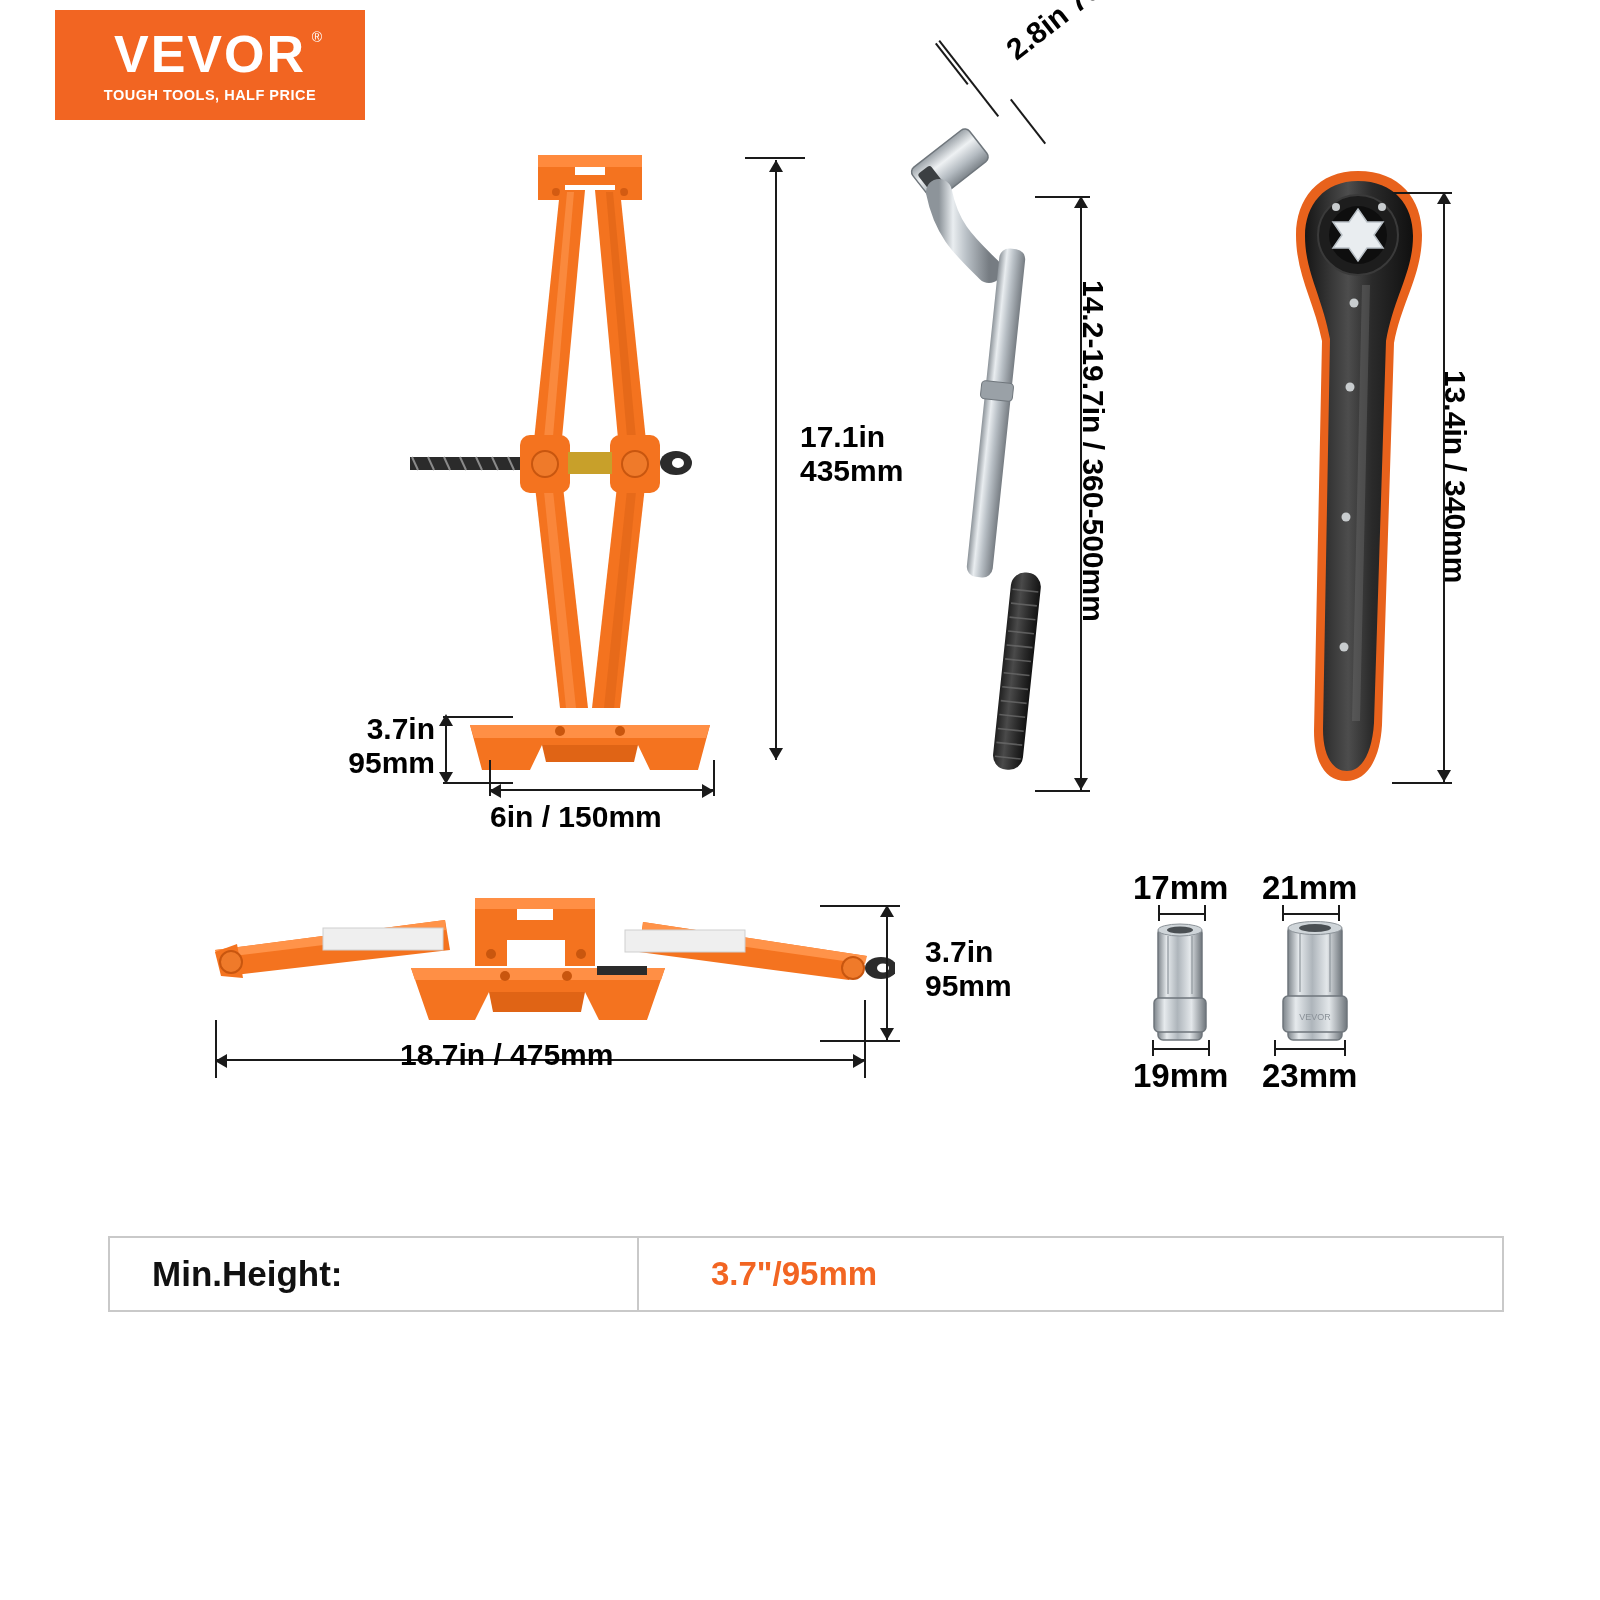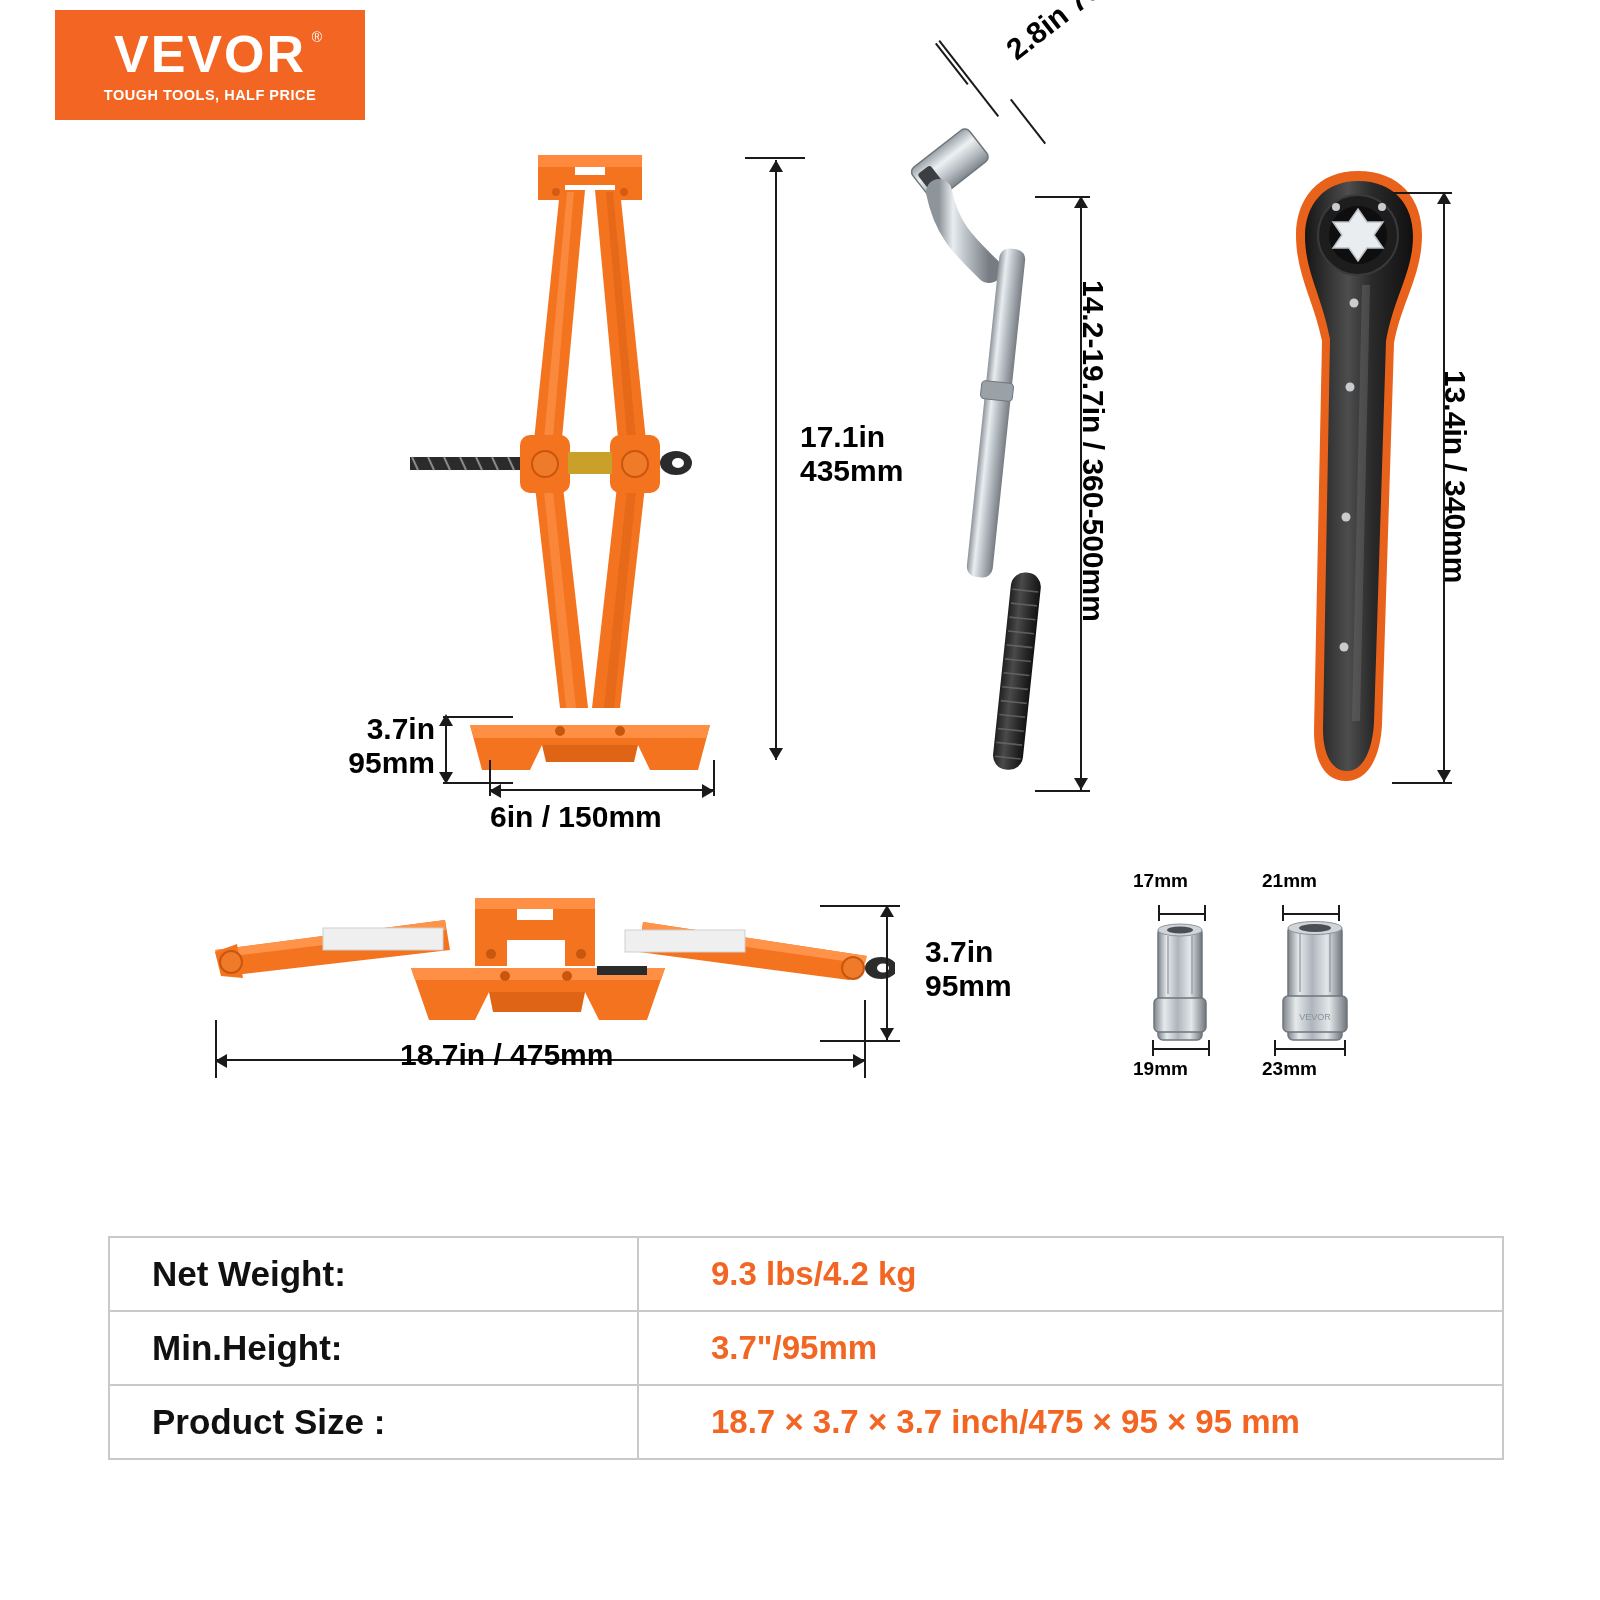--- a/index.html
+++ b/index.html
@@ -26,21 +26,21 @@
     position:absolute;right:-18px;top:2px;font-size:14px;font-weight:normal;
   }
   .brand-tag{
     color:#ffffff;font-size:14.5px;font-weight:bold;letter-spacing:0.5px;margin-top:7px;
   }
 
   
   .dim{
     font-size:30px;font-weight:bold;color:#000;line-height:1.12;white-space:pre-line;
   }
-  .dim.small{font-size:19px;}
+  .dim.small{font-size:33px;}
   .vert{
     transform-origin:left top;
     white-space:nowrap;
   }
 
   
   .ln{background:#1a1a1a;position:absolute;}
   .lnh{height:2px;}
   .lnv{width:2px;}
 
@@ -383,25 +383,17 @@
 <div class="abs dim small" style="left:1133px;top:1058px;">19mm</div>
 
 <div class="abs ln lnh" style="left:1274px;top:1048px;width:72px;"></div>
 <div class="abs ln lnv" style="left:1274px;top:1040px;height:16px;"></div>
 <div class="abs ln lnv" style="left:1344px;top:1040px;height:16px;"></div>
 <div class="abs dim small" style="left:1262px;top:1058px;">23mm</div>
 
 <table class="abs spec">
   <tbody>
     <tr>
-      <td class="k">Net Weight:</td>
-      <td class="v">9.3 lbs/4.2 kg</td>
-    </tr>
-    <tr>
       <td class="k">Min.Height:</td>
       <td class="v">3.7"/95mm</td>
     </tr>
-    <tr>
-      <td class="k">Product Size :</td>
-      <td class="v">18.7 × 3.7 × 3.7 inch/475 × 95 × 95 mm</td>
-    </tr>
   </tbody>
 </table>
 
 </body></html>

